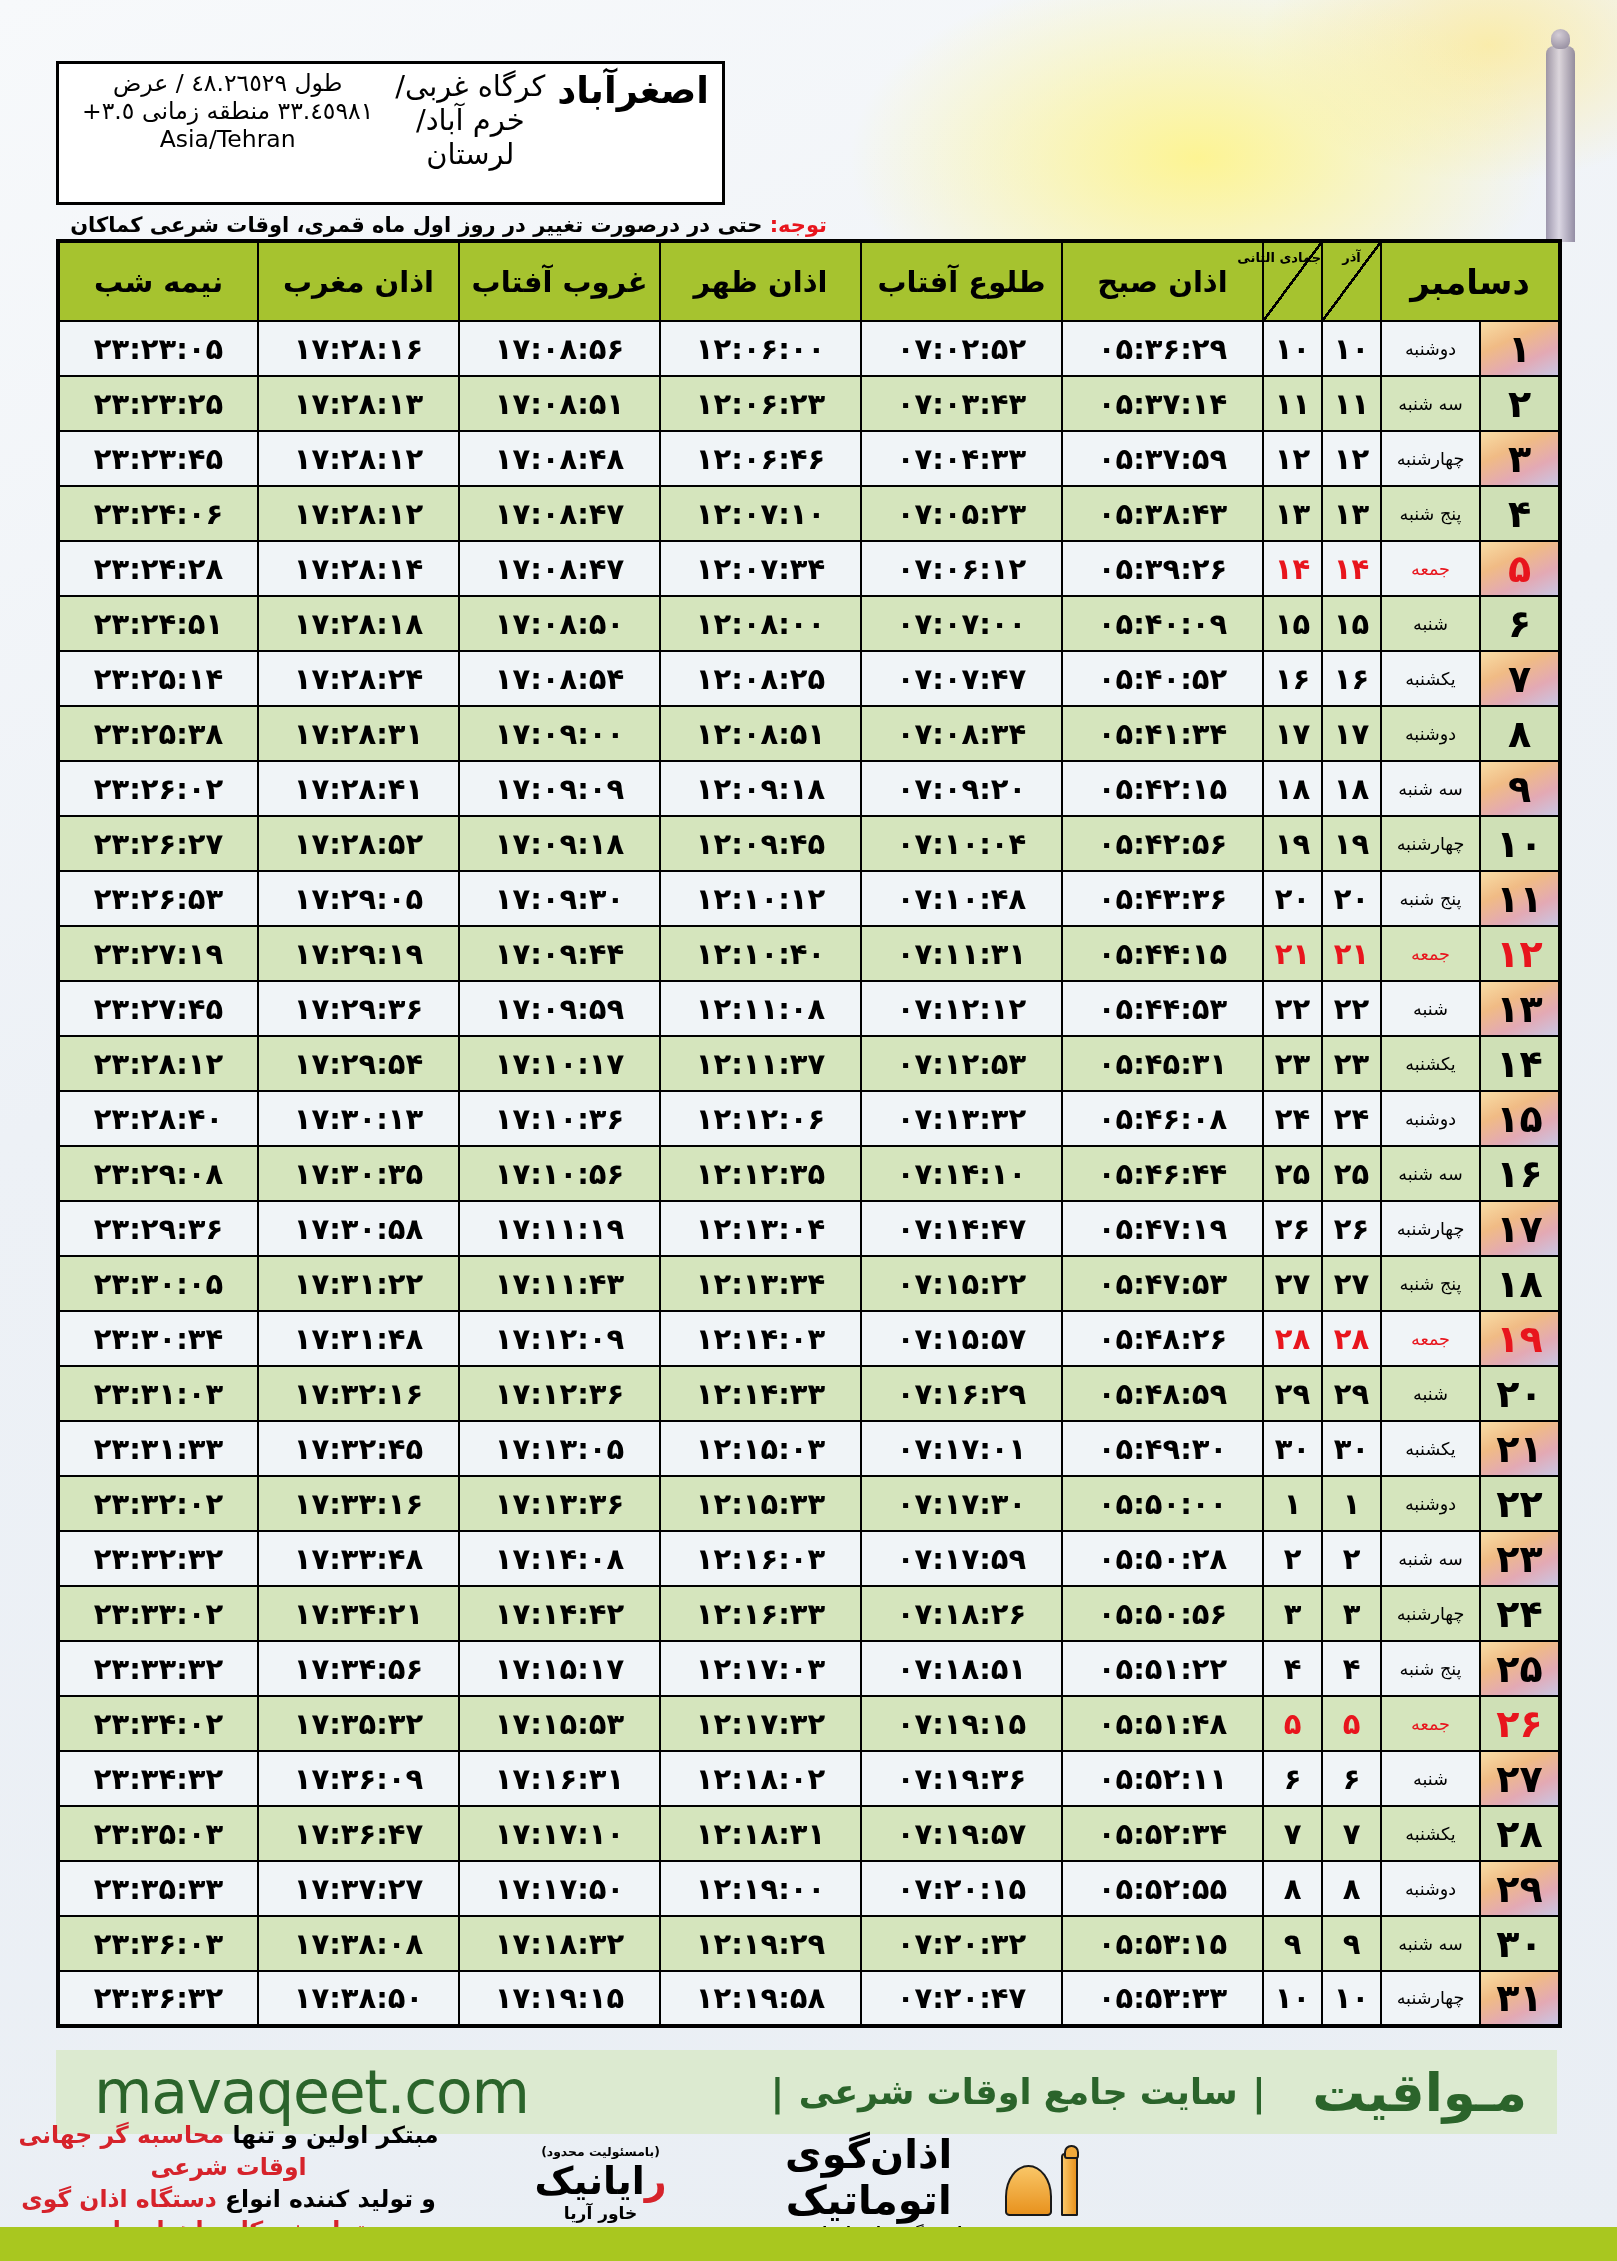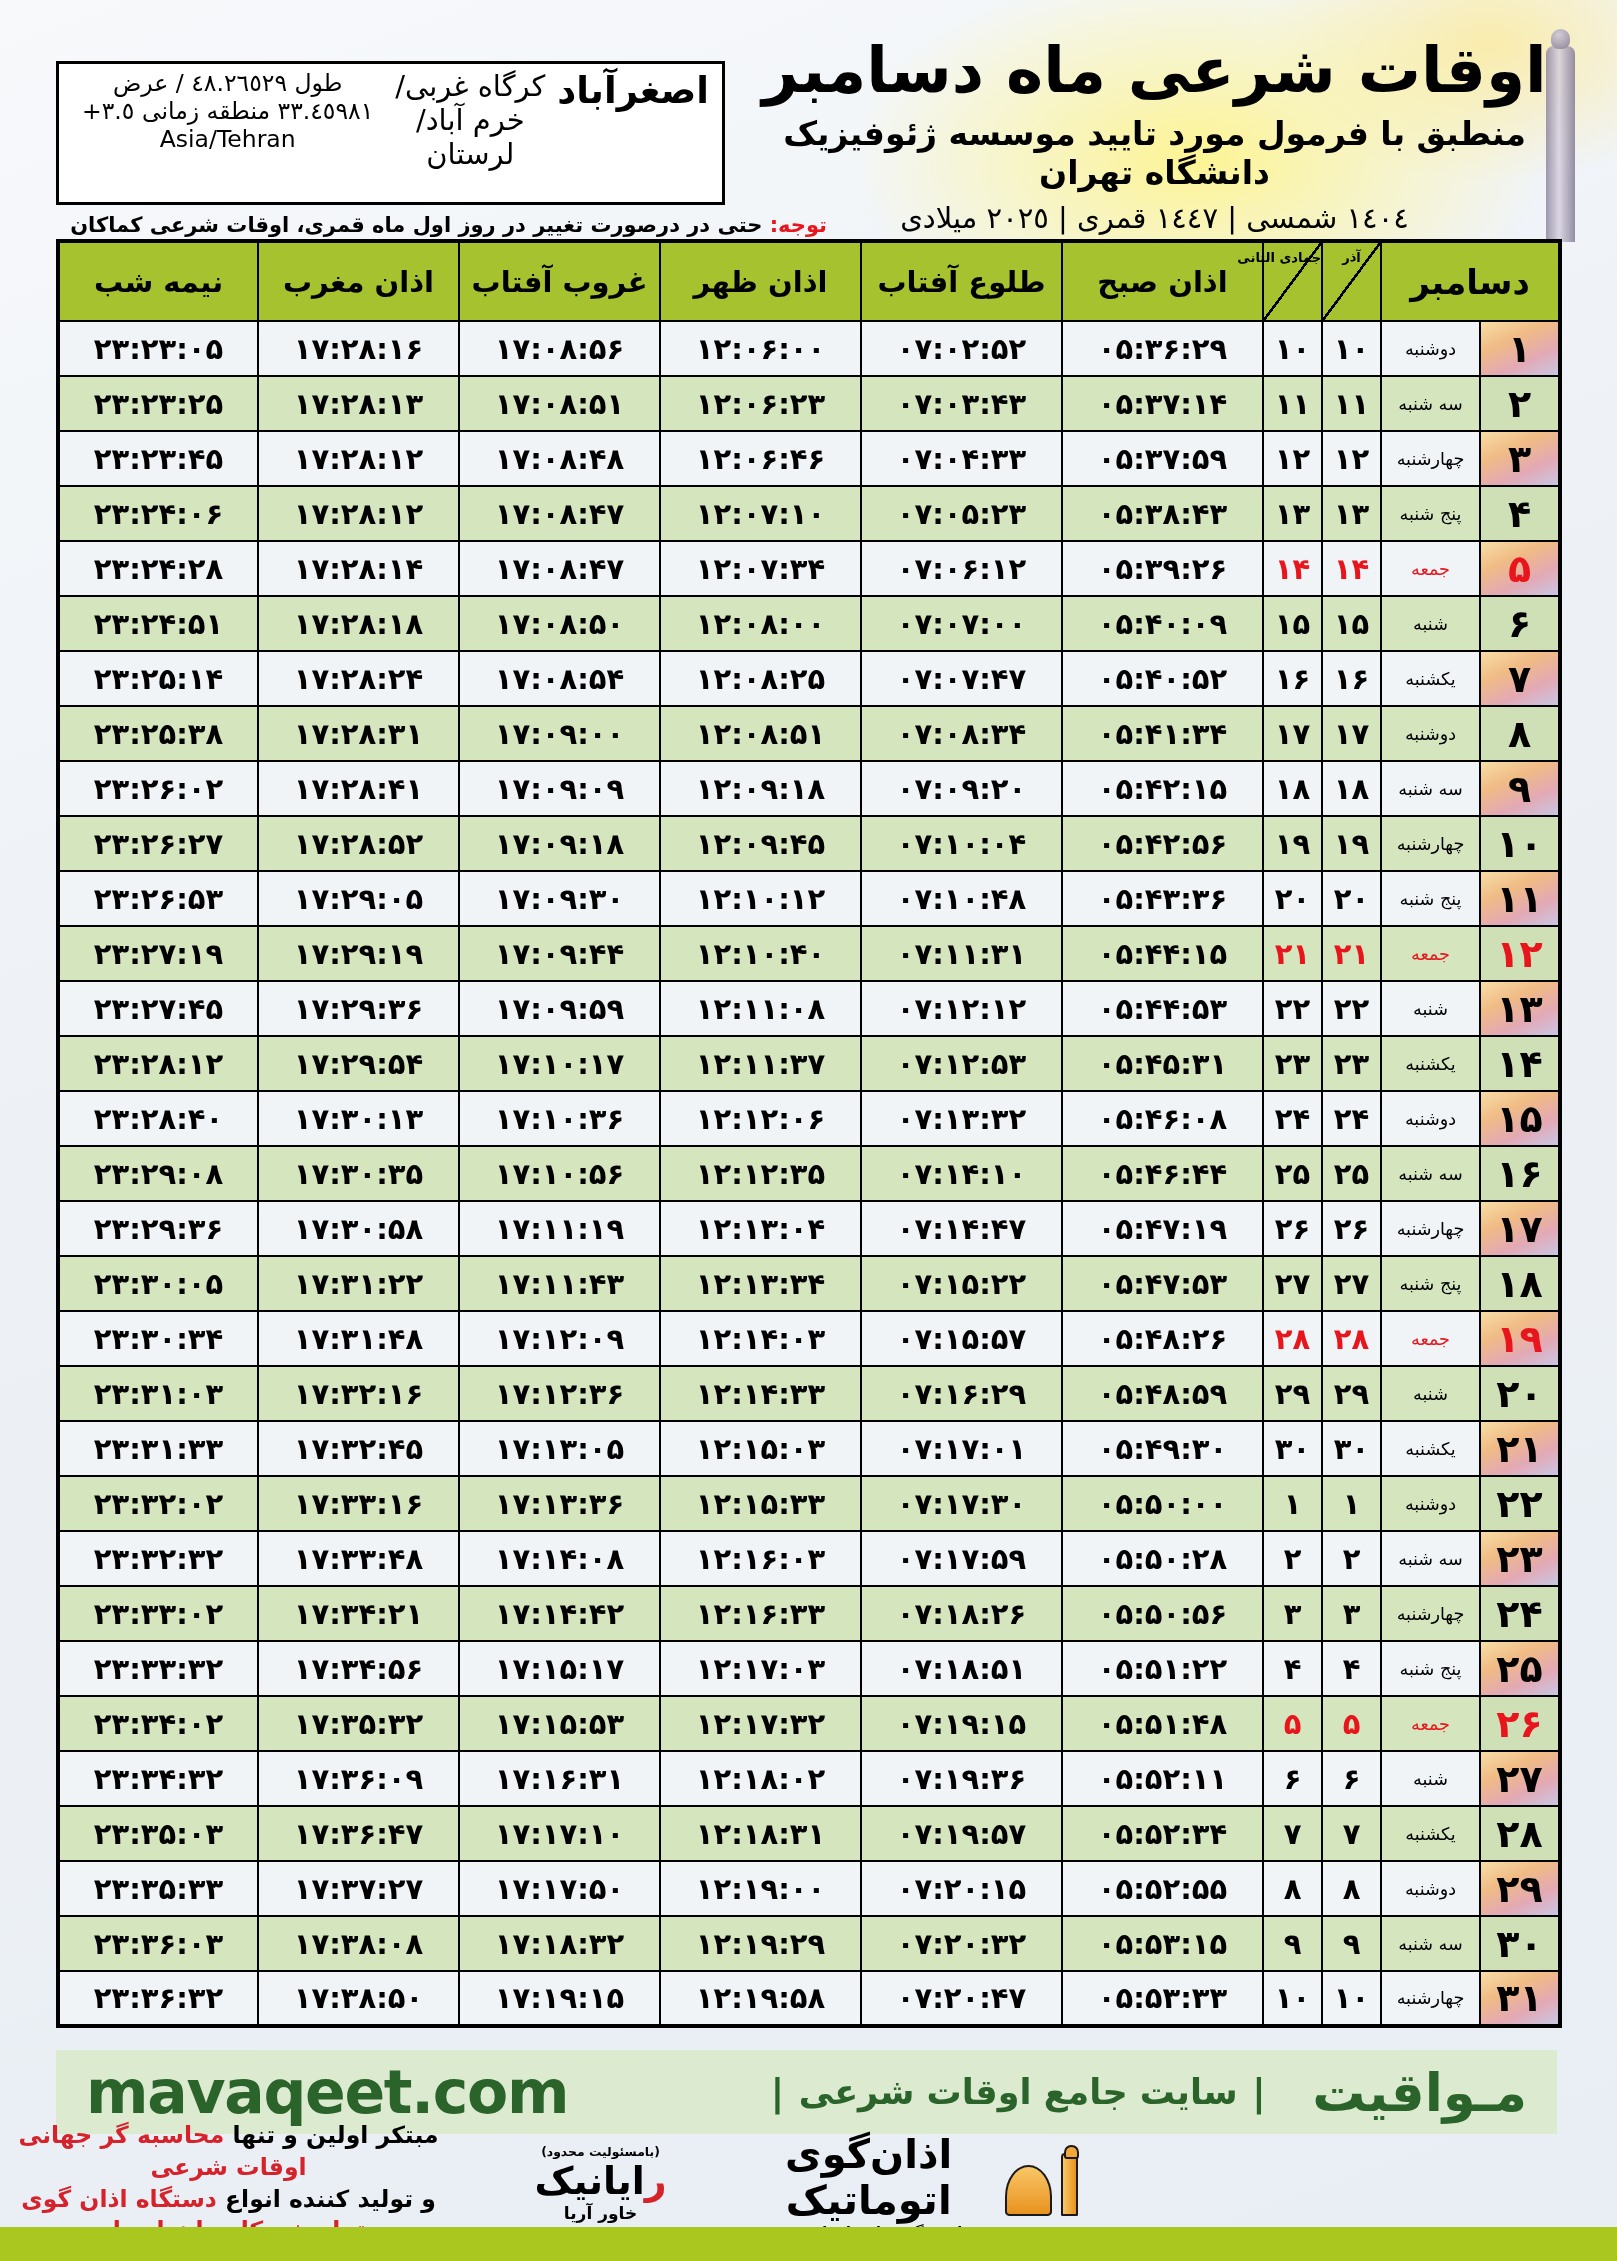--- a/index.html
+++ b/index.html
@@ -54,21 +54,21 @@
   tr.odd td.day { background:linear-gradient(155deg,#f8dda6 0%,#f0bb85 35%,#e3a9b4 68%,#cac6e4 100%); }
   tr.even td.day { background:#cfe0b6; }
   tr.friday td.day, tr.friday td.weekday, tr.friday td.num { color:#e8151d; }
   th.diag { position:relative; font-weight:bold;
     background-image:linear-gradient(to top left, transparent calc(50% - 1.3px), #000 calc(50% - 1.3px), #000 calc(50% + 1.3px), transparent calc(50% + 1.3px)); }
   th.diag .top { position:absolute; top:6.5px; left:0; right:0; font-size:13px; white-space:nowrap; }
 
   
   .mav-bar { position:absolute; left:56px; top:2050px; width:1501px; height:84px; background:#dcead0;
     display:flex; align-items:center; justify-content:space-between; padding:0 30px; color:#2b642b; }
-  .mav-site { font-size:60px; font-weight:bold; letter-spacing:-1.3px; }
+  .mav-site { font-size:60px; font-weight:normal; letter-spacing:-1.3px;margin-left:8px; }
   .mav-fa { direction:rtl; display:flex; align-items:center; gap:14.4px; }
   .mav-brand { font-size:53px; font-weight:bold;margin-left:32px; }
   .mav-sep { font-size:38px; font-weight:bold; }
   .mav-tag1 { font-size:35px; font-weight:bold; }
   .mav-tag2 { font-size:24px; font-weight:bold; }
 
   
   .bottom { position:absolute; left:0; top:2139px; width:1618px; height:89px;
     display:flex; align-items:center; }
   .contact { width:496px; text-align:center; }
@@ -103,25 +103,20 @@
 <div class="page">
   <div class="bg-strip"></div>
   <div class="minaret"></div>
 
   <div class="info-box">
     <div class="info-city">اصغرآباد</div>
     <div class="info-region">کرگاه غربی/خرم آباد/لرستان</div>
     <div class="info-coords">طول ٤٨.٢٦٥٢٩ / عرض ٣٣.٤٥٩٨١ منطقه زمانی ٣.٥+ Asia/Tehran</div>
   </div>
 
-  <div class="title-block">
-    <div class="main-title">اوقات شرعی ماه دسامبر</div>
-    <div class="sub-title">منطبق با فرمول مورد تایید موسسه ژئوفیزیک دانشگاه تهران</div>
-    <div class="date-line">١٤٠٤ شمسی | ١٤٤٧ قمری | ٢٠٢٥ میلادی</div>
-  </div>
 
   <div class="notice">
     <span class="red">توجه:</span><span> حتی در درصورت تغییر در روز اول ماه قمری، اوقات شرعی کماکان برای روزهای شمسی و میلادی معتبر است.</span>
   </div>
 
   <table class="times">
     <colgroup>
       <col style="width:80px">
         <col style="width:99px">
         <col style="width:59px">

